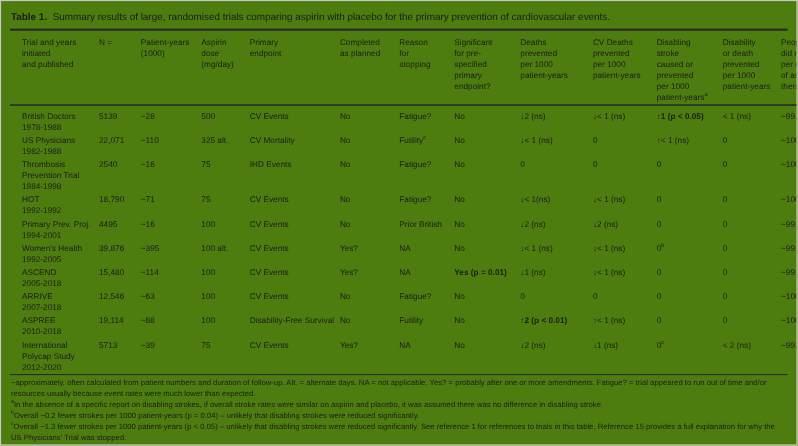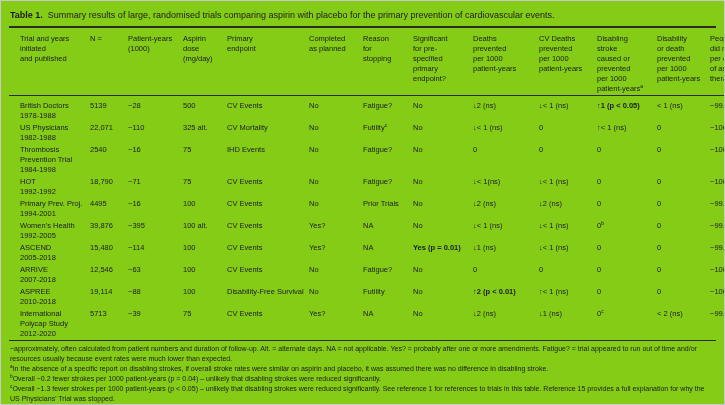--- a/index.html
+++ b/index.html
@@ -1,20 +1,20 @@
 <!DOCTYPE html>
 <html><head>
 <meta charset="utf-8">
 <style>
   html,body{margin:0;padding:0;background:#e8e8e8;}
   .page{
     position:relative;
     width:725px;height:405px;
     box-sizing:border-box;
-    background:#84cc16;
+    background:#4d7c0f;
     border:1px solid #c9c9c9;
     padding:6px 8px 4px 8px;
     font-family:"Liberation Sans", sans-serif;
     color:#1c1c1c;
     overflow:hidden;
   }
   .title{font-size:9px;line-height:12px;padding:2px 0 5px 1px;}
   .title .lbl{font-weight:bold;margin-right:5px;}
   .rule{height:1px;background:#2b2b2b;border:none;width:100%;}
   .rule.thick{height:1.5px;}
@@ -166,21 +166,21 @@
           <td class="c12">~100%</td>
         </tr>
         <tr>
           <td class="c0">Primary Prev. Proj.
 1994-2001</td>
           <td class="c1">4495</td>
           <td class="c2">~16</td>
           <td class="c3">100</td>
           <td class="c4">CV Events</td>
           <td class="c5">No</td>
-          <td class="c6">Prior Trials</td>
+          <td class="c6">Prior British</td>
           <td class="c7">No</td>
           <td class="c8">↓2 (ns)</td>
           <td class="c9">↓2 (ns)</td>
           <td class="c10">0</td>
           <td class="c11">0</td>
           <td class="c12">~99.9%</td>
         </tr>
         <tr>
           <td class="c0">Women's Health
 1992-2005</td>

